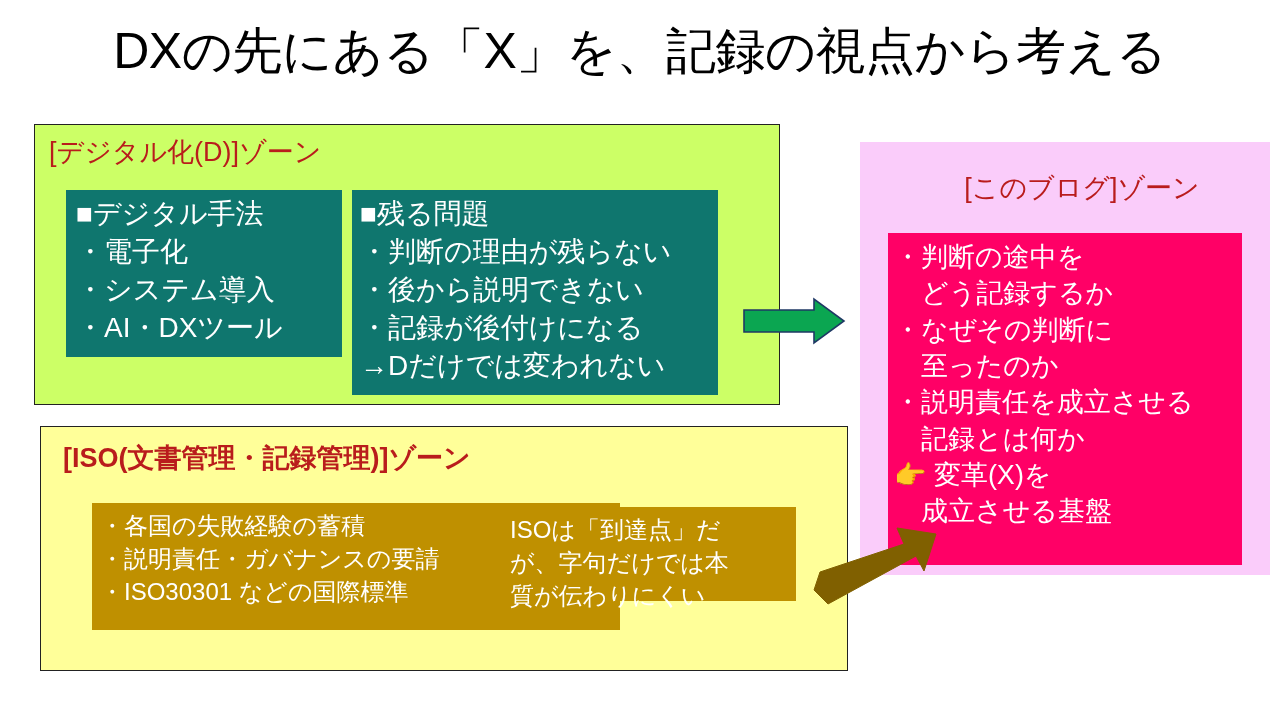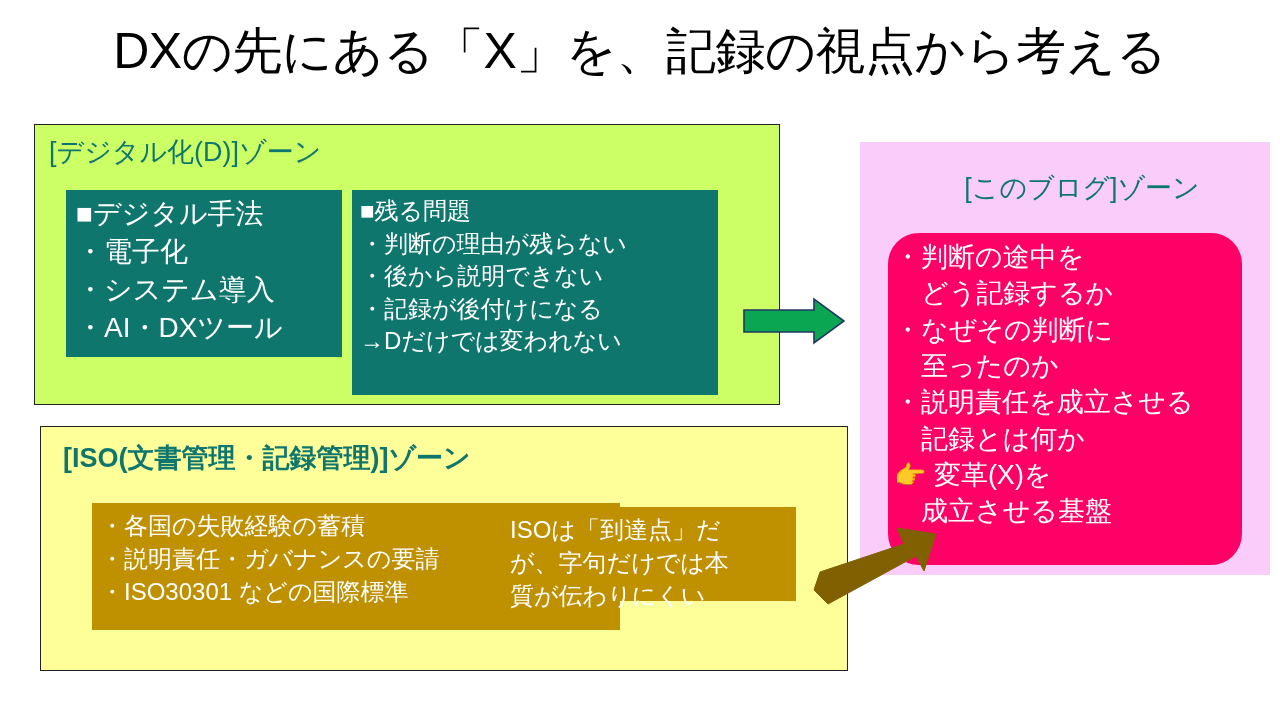--- a/index.html
+++ b/index.html
@@ -36,21 +36,21 @@
   }
 
   
   .zone {
     position: absolute;
     box-sizing: border-box;
     border: 1px solid #222222;
   }
   .zone-title {
     position: absolute;
-    color: #0f766e;
+    color: #b91c1c;
     font-size: 27px;
     line-height: 1.1;
     white-space: nowrap;
     font-weight: 400;
   }
 
   #zone-digital {
     left: 34px;
     top: 124px;
     width: 746px;
@@ -98,39 +98,38 @@
     white-space: pre;
   }
   .box-green {
     background: #0f766e;
   }
   .box-gold {
     background: #BF9000;
   }
   .box-pink {
     background: #FF0066;
-    border-radius: 31px;
   }
 
   #box-digital-methods {
     left: 66px;
     top: 190px;
     width: 276px;
     height: 167px;
     padding: 5px 0 0 10px;
     font-size: 28px;
     line-height: 1.355;
   }
   #box-remaining-issues {
     left: 352px;
     top: 190px;
     width: 366px;
     height: 205px;
     padding: 5px 0 0 8px;
-    font-size: 24px;
+    font-size: 28px;
     line-height: 1.355;
   }
   #box-iso-points {
     left: 48px;
     top: 503px;
     width: 528px;
     height: 127px;
     padding: 6px 0 0 8px;
     font-size: 24px;
     line-height: 1.38;

